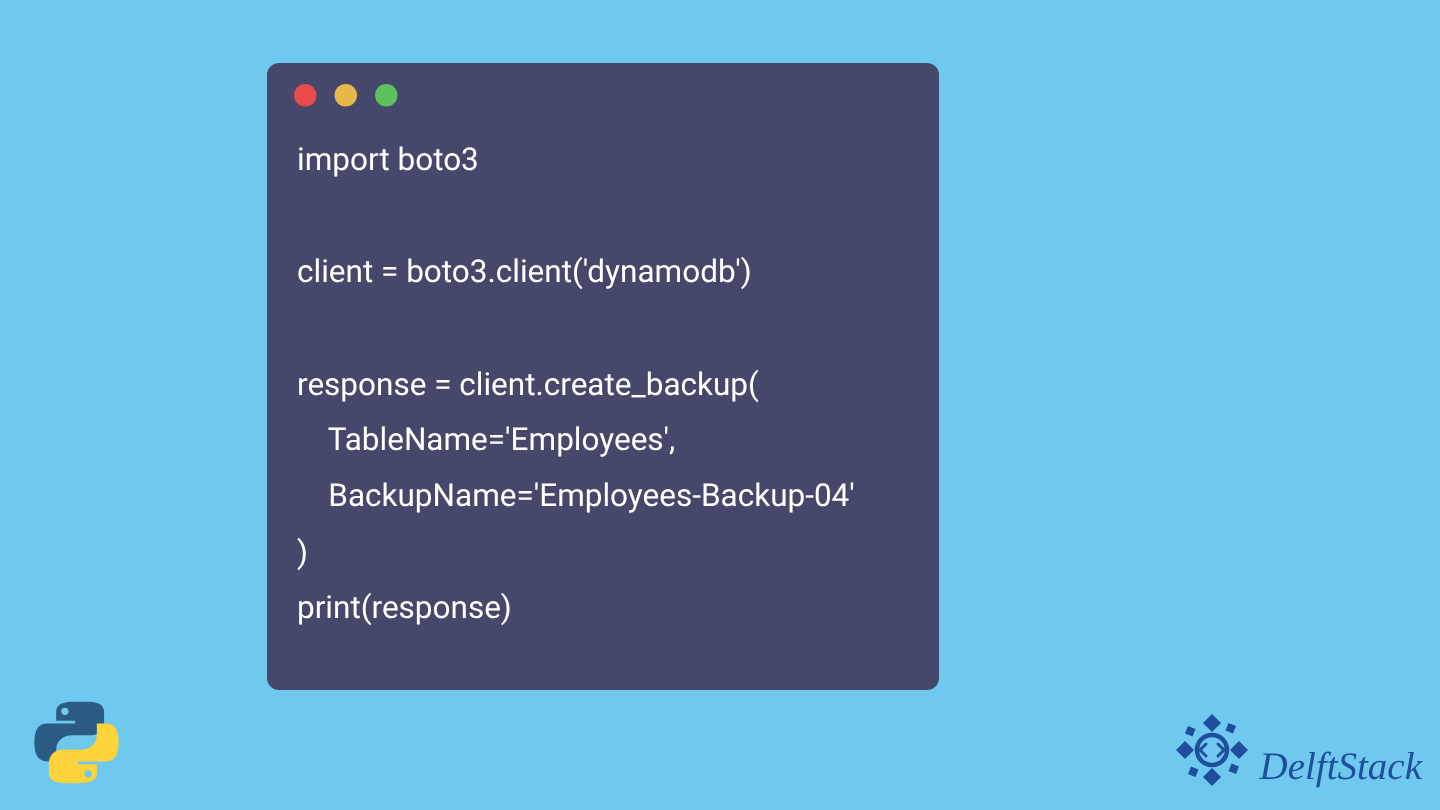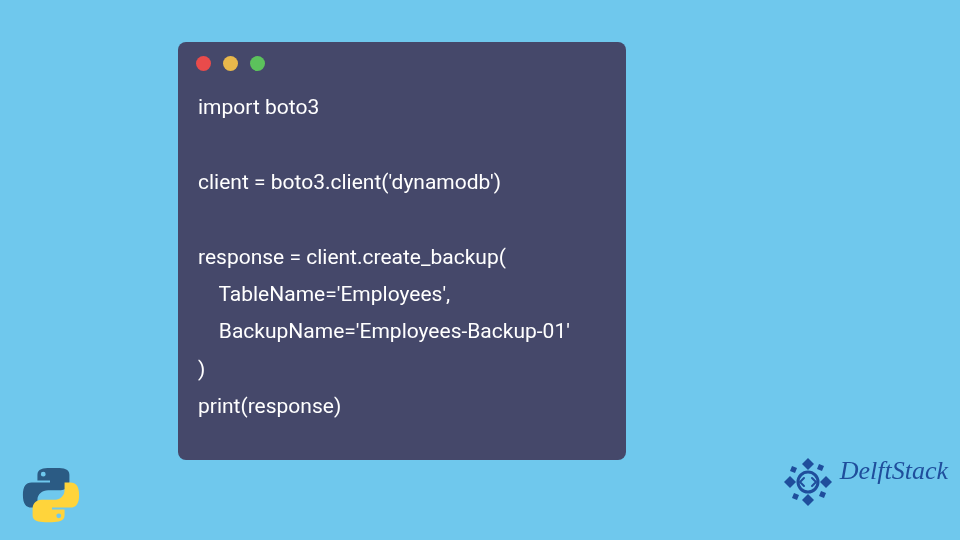--- a/index.html
+++ b/index.html
@@ -50,23 +50,23 @@
     .python-logo {
       position: absolute;
       left: 20px;
       bottom: 14px;
       width: 62px;
       height: 62px;
     }
     .delftstack {
       position: absolute;
       right: 12px;
-      bottom: 32px;
+      bottom: 14px;
       display: flex;
-      align-items: flex-start;
+      align-items: flex-end;
       gap: 6px;
     }
     .delftstack-text {
       font-size: 26px;
       font-weight: 500;
       color: #1f4e9c;
       font-family: Georgia, "Times New Roman", serif;
       font-style: italic;
     }
     .delftstack-logo {
@@ -82,21 +82,21 @@
     <div class="dot red"></div>
     <div class="dot yellow"></div>
     <div class="dot green"></div>
   </div>
   <div class="code-content">import boto3
 
 client = boto3.client('dynamodb')
 
 response = client.create_backup(
     TableName='Employees',
-    BackupName='Employees-Backup-01'
+    BackupName='Employees-Backup-04'
 )
 print(response)</div>
 </div>
 
 <div class="python-logo">
   <svg viewBox="0 0 64 64" width="62" height="62">
     <path fill="#2b5b84" d="M31 4c-7 0-13 1-13 7v6h13v2H12c-6 0-9 4-9 13s3 13 9 13h6v-8c0-6 5-10 11-10h13c5 0 9-4 9-9V11c0-6-6-7-13-7h-7zm-7 4a2.5 2.5 0 110 5 2.5 2.5 0 010-5z"></path>
     <path fill="#ffd43b" d="M33 60c7 0 13-1 13-7v-6H33v-2h19c6 0 9-4 9-13s-3-13-9-13h-6v8c0 6-5 10-11 10H22c-5 0-9 4-9 9v7c0 6 6 7 13 7h7zm7-4a2.5 2.5 0 110-5 2.5 2.5 0 010 5z"></path>
   </svg>
 </div>

